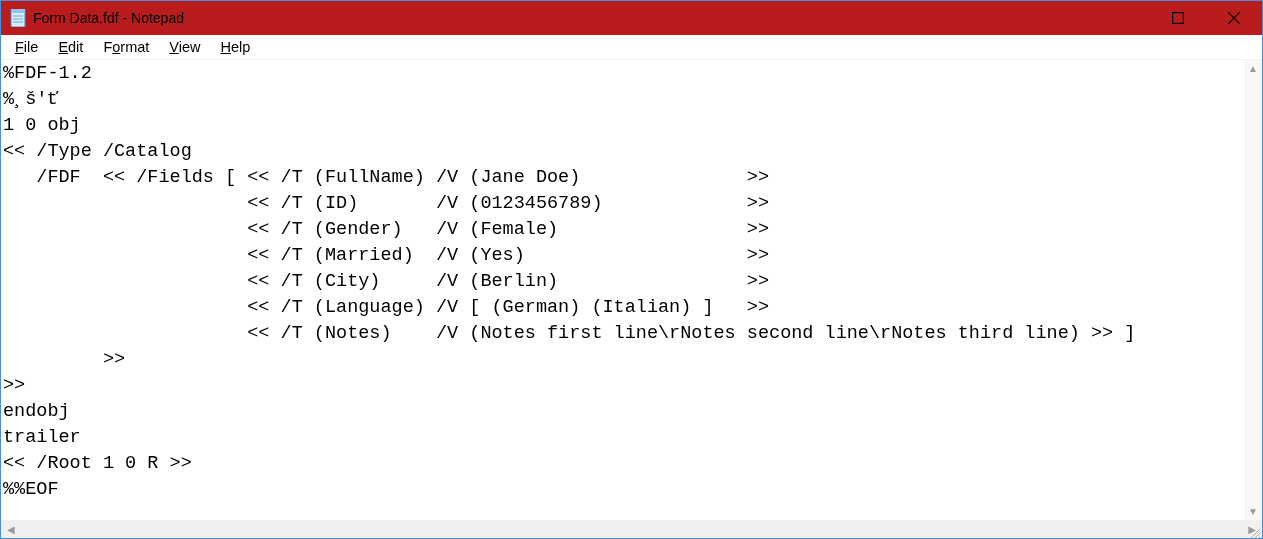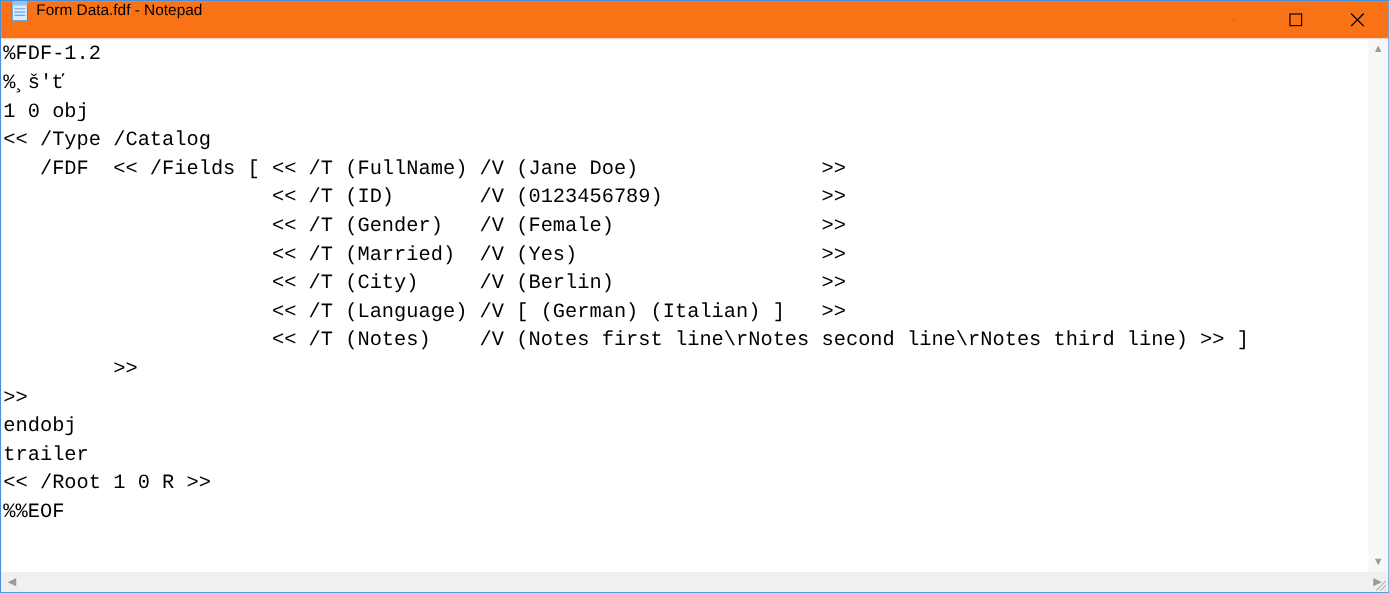--- a/index.html
+++ b/index.html
@@ -18,21 +18,22 @@
     display: flex;
     flex-direction: column;
     background: #ffffff;
     position: relative;
   }
 
   
   .titlebar {
     height: 34px;
     display: flex;
-    background: #f97316;
+    align-items: center;
+    background: #b91c1c;
     padding-left: 8px;
     user-select: none;
   }
   .titlebar-icon {
     width: 18px;
     height: 18px;
     display: flex;
     align-items: center;
     justify-content: center;
     margin-right: 6px;
@@ -178,20 +179,27 @@
       </div>
       <div class="titlebar-btn close">
         <svg viewBox="0 0 12 12">
           <line x1="0" y1="0" x2="12" y2="12" stroke="#000" stroke-width="1.2"></line>
           <line x1="12" y1="0" x2="0" y2="12" stroke="#000" stroke-width="1.2"></line>
         </svg>
       </div>
     </div>
   </div>
 
+  <div class="menubar">
+    <div class="menu-item"><span class="ul">F</span><span>ile</span></div>
+    <div class="menu-item"><span class="ul">E</span><span>dit</span></div>
+    <div class="menu-item"><span>F</span><span class="ul">o</span><span>rmat</span></div>
+    <div class="menu-item"><span class="ul">V</span><span>iew</span></div>
+    <div class="menu-item"><span class="ul">H</span><span>elp</span></div>
+  </div>
 
   <div class="editor-area">
     <div class="editor" id="editor">%FDF-1.2
 %¸š'ť
 1 0 obj
 &lt;&lt; /Type /Catalog
    /FDF  &lt;&lt; /Fields [ &lt;&lt; /T (FullName) /V (Jane Doe)               &gt;&gt;
                       &lt;&lt; /T (ID)       /V (0123456789)             &gt;&gt;
                       &lt;&lt; /T (Gender)   /V (Female)                 &gt;&gt;
                       &lt;&lt; /T (Married)  /V (Yes)                    &gt;&gt;

